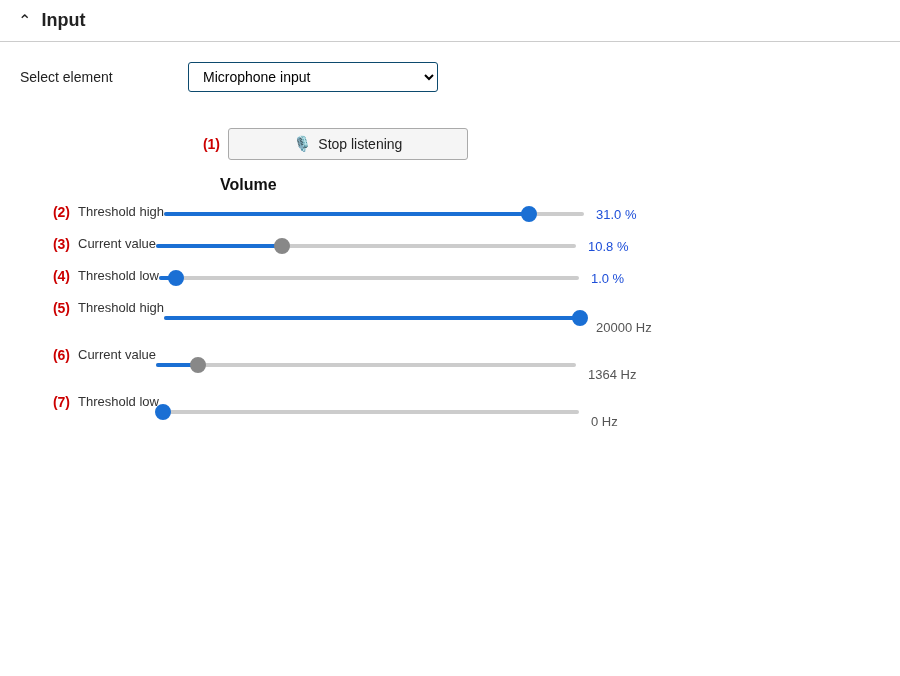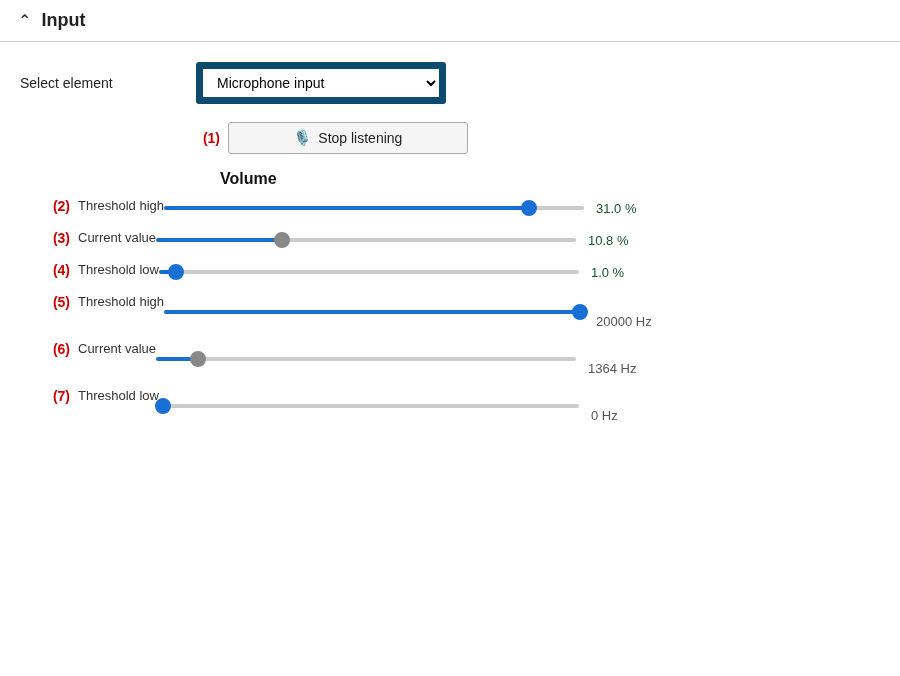--- a/index.html
+++ b/index.html
@@ -30,34 +30,34 @@
       font-weight: 700;
     }
 
     .content {
       padding: 20px 20px 20px 20px;
     }
 
     .select-row {
       display: flex;
       align-items: center;
-      margin-bottom: 18px;
-      gap: 16px;
+      margin-bottom: 36px;
+      gap: 8px;
     }
     .select-label {
       width: 160px;
       font-size: 14px;
       color: #222;
       flex-shrink: 0;
     }
     .select-dropdown {
       width: 250px;
       padding: 5px 10px;
       font-size: 14px;
-      border: 7px solid #0c4a6e;
+      border: 1px solid #0c4a6e;
       border-radius: 3px;
       background: #fff;
       appearance: auto;
       cursor: pointer;
     }
 
     .stop-btn-row {
       display: flex;
       align-items: center;
       margin-bottom: 10px;
@@ -150,21 +150,21 @@
       transform: translateX(-50%);
       cursor: pointer;
     }
     .slider-thumb.gray {
       background: #888;
       border-color: #888;
     }
     .slider-value {
       min-width: 70px;
       font-size: 13px;
-      color: #14532d;
+      color: #1d4ed8;
       text-align: left;
     }
     .slider-value.hz {
       color: #555;
       margin-top: 20px;
     }
 
     .row-wrapper {
       display: flex;
       align-items: flex-start;

